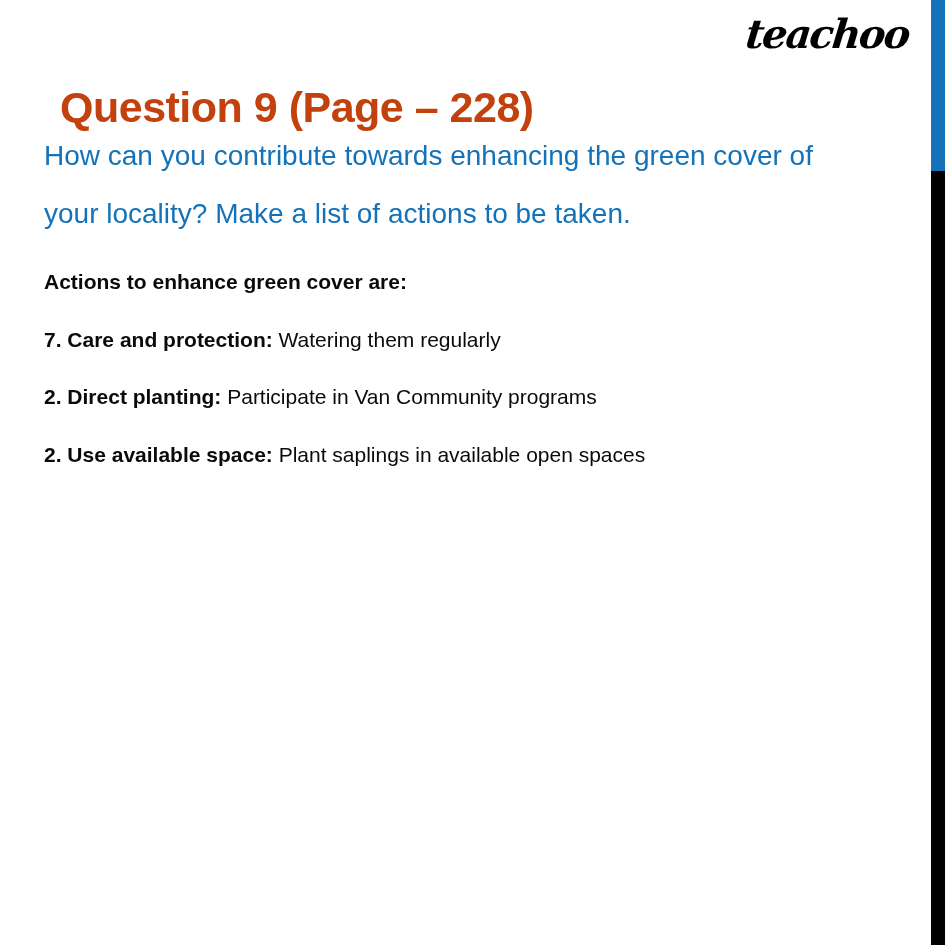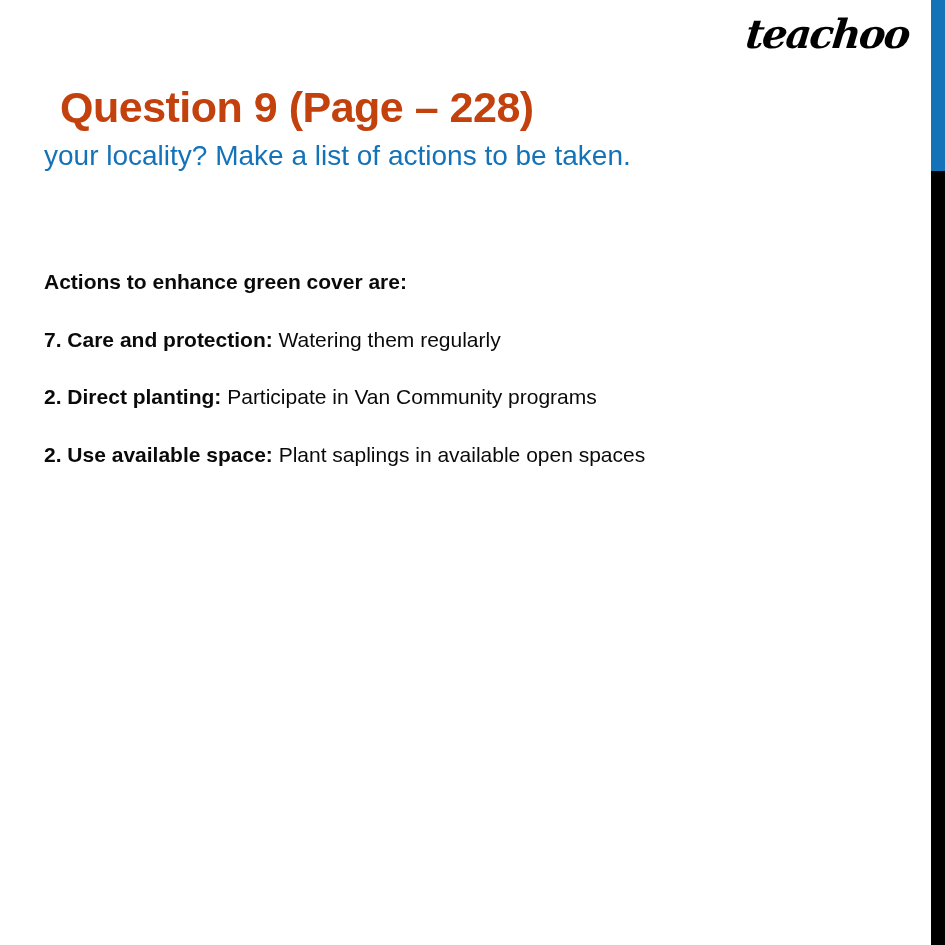--- a/index.html
+++ b/index.html
@@ -94,20 +94,21 @@
 <body>
 
 <div class="bar-blue"></div>
 <div class="bar-black"></div>
 
 <div class="logo">teachoo</div>
 
 <h1 class="title">Question 9 (Page – 228)</h1>
 
 <div class="question">
+  <div class="line">How can you contribute towards enhancing the green cover of</div>
   <div class="line">your locality? Make a list of actions to be taken.</div>
 </div>
 
 <div class="answer">
   <div class="line bold">Actions to enhance green cover are:</div>
 
   <div class="line">
     <span class="bold">7. Care and protection:</span><span> Watering them regularly</span>
   </div>
 

